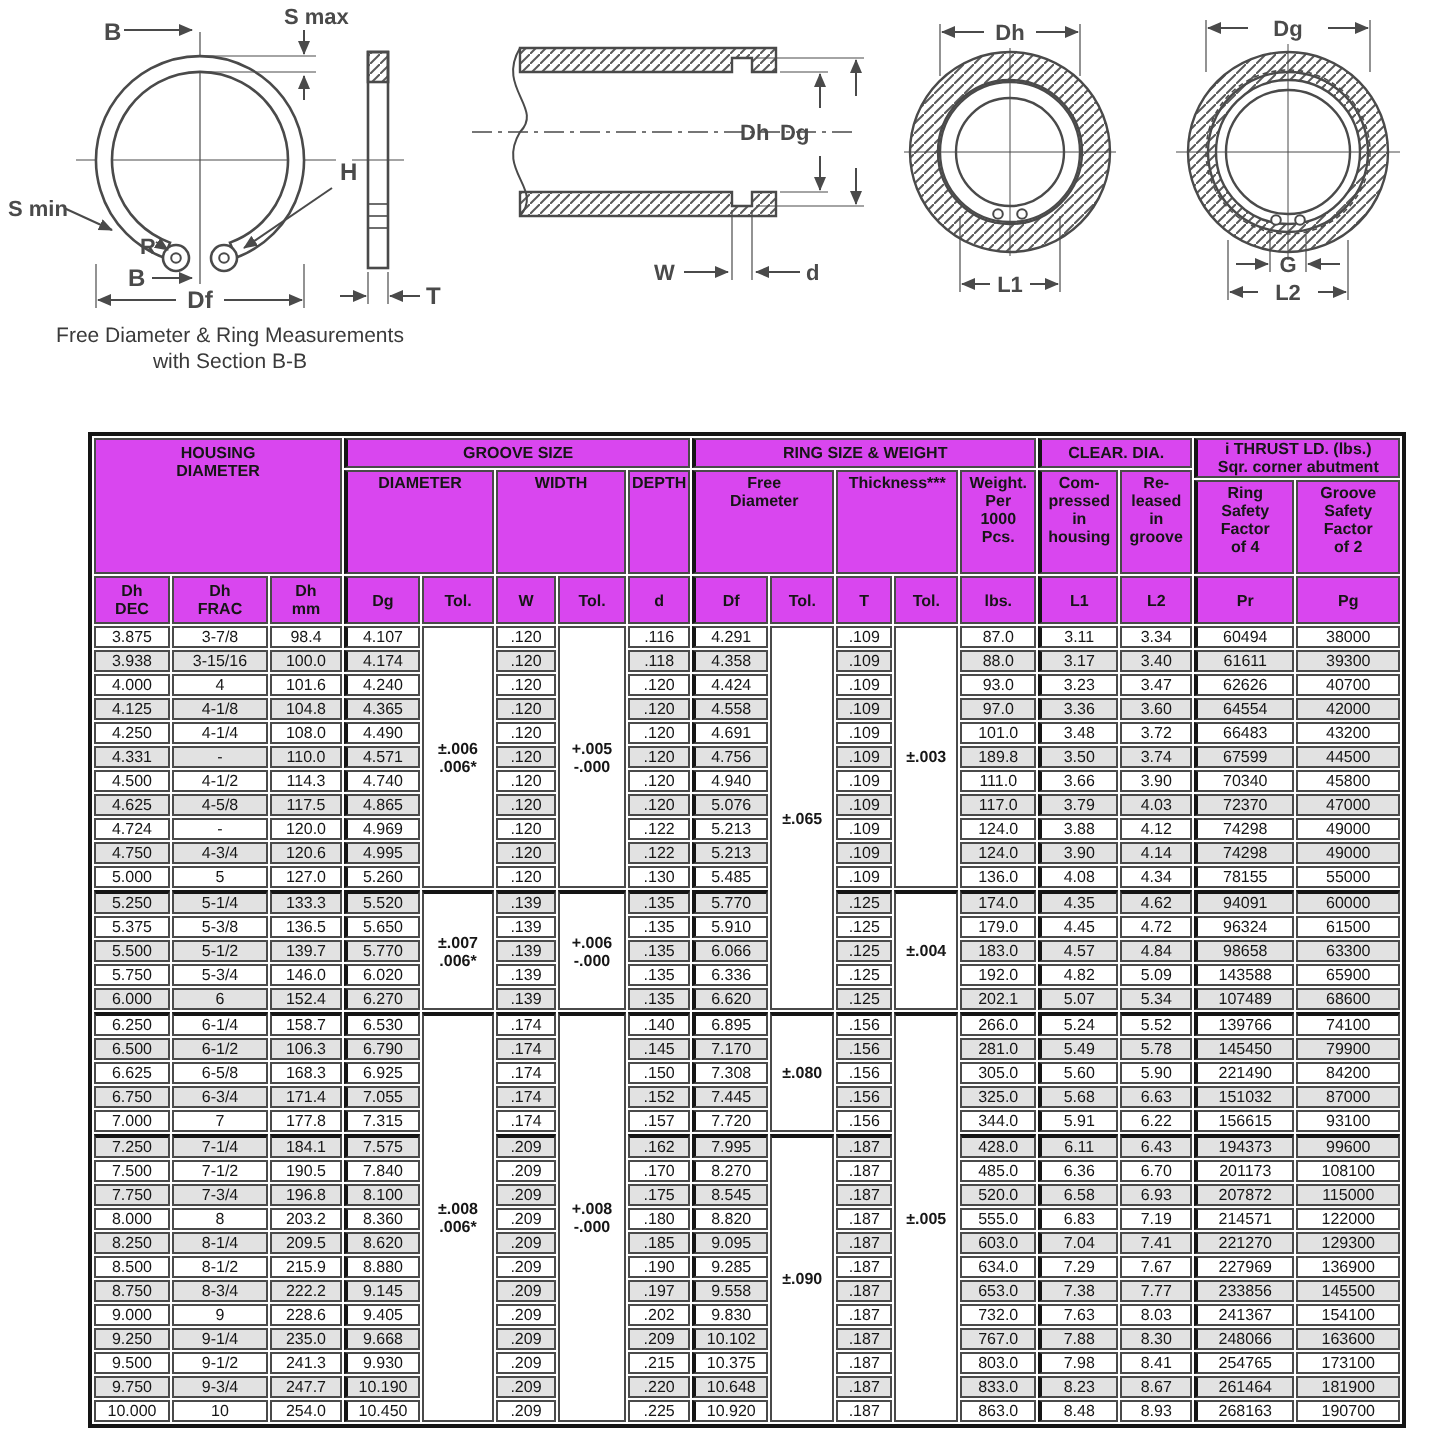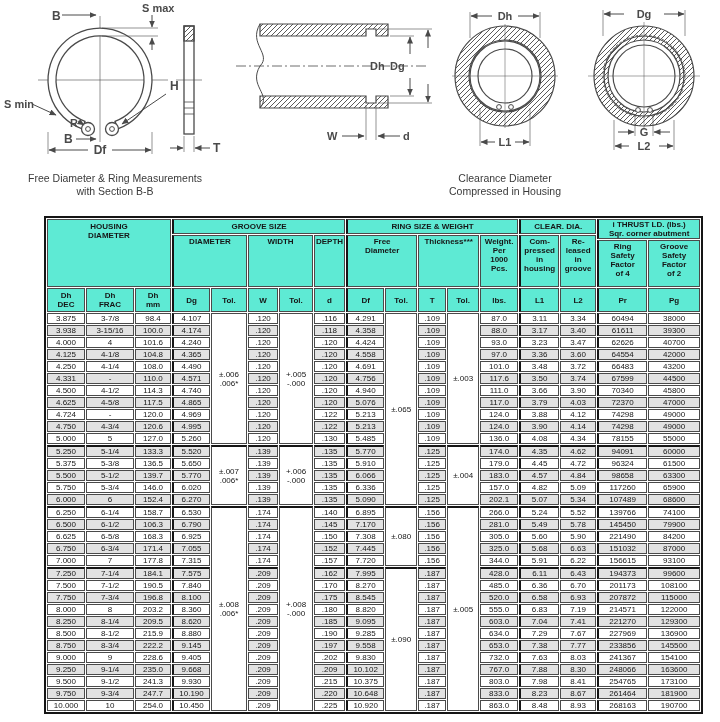--- a/index.html
+++ b/index.html
@@ -6,36 +6,36 @@
   .page {
     position:relative; width:720px; height:722px; background:#ffffff;
     font-family:"Liberation Sans", sans-serif; color:#1c1c1c; overflow:hidden;
   }
   
   .figs { display:flex; height:206px; padding-top:2px; }
   .fig { text-align:center; }
   .fig svg { display:block; margin:0 auto; }
   .caption {
     white-space:pre-line; font-size:10.5px; line-height:13px; color:#3a3a3a;
-    text-align:center; margin-top:12px;
+    text-align:center; margin-top:2px;
   }
   .fig1{width:230px}.fig2{width:212px}.fig3{width:126px}.fig4{width:152px}
   svg text { font-family:"Liberation Sans",sans-serif; font-weight:bold; fill:#4a4a4a; }
   
   .tblwrap { margin:8px 0 0 44px; border:2px solid #151515; display:inline-block; background:#fff; }
   table.tbl { border-collapse:separate; border-spacing:1px; table-layout:fixed; }
   .tbl th, .tbl td {
     border:1px solid #4a4a4a; font-size:8px; line-height:9px; padding:0 1px;
     text-align:center; vertical-align:middle; overflow:hidden; color:#161616;
   }
-  .tbl th { background:#5eead4; font-weight:bold; }
+  .tbl th { background:#d946ef; font-weight:bold; }
   .tbl td.val { background:#fff; }
   .tbl tbody tr:nth-child(even) td.val { background:#e2e2e2; }
   .tbl td.tol { background:#fff; }
-  .pre { white-space:pre-line; }
+  .pre { white-space:pre-line;font-weight:bold; }
   .sec { border-left:2px solid #151515 !important; }
   tr.grp td { border-top:2px solid #151515; }
   tr.r1 th { height:13px; }
   tr.r2 th { height:13px; }
   tr.r2 th.vt, tr.r3 th.vt { vertical-align:top; padding-top:1px; }
   tr.r3 th { height:44px; }
   tr.r4 th { height:22px; }
   th.housing { vertical-align:top; padding-top:2px; }
 </style>
 </head>
@@ -173,22 +173,20 @@
           <line x1="76" y1="14" x2="97" y2="14" stroke-width="1" marker-end="url(#ar3)"></line>
 
           <line x1="38" y1="106" x2="38" y2="144" stroke-width="0.6"></line>
           <line x1="88" y1="106" x2="88" y2="144" stroke-width="0.6"></line>
           <line x1="53" y1="140" x2="39" y2="140" stroke-width="1" marker-end="url(#ar3)"></line>
           <line x1="73" y1="140" x2="87" y2="140" stroke-width="1" marker-end="url(#ar3)"></line>
         </g>
         <text x="63" y="18" font-size="11" text-anchor="middle">Dh</text>
         <text x="63" y="144" font-size="11" text-anchor="middle">L1</text>
       </svg>
-      <div class="caption">Clearance Diameter
-Compressed in Housing</div>
     </div>
 
     <div class="fig fig4">
       <svg width="152" height="158" viewBox="0 0 152 158">
         <defs>
           <marker id="ar4" markerWidth="8" markerHeight="8" refX="6.5" refY="3" orient="auto">
               <path d="M0,0L7,3L0,6Z" fill="#4a4a4a"></path>
             </marker>
           <pattern id="h4" patternUnits="userSpaceOnUse" width="5" height="5">
               <path d="M0,5 L5,0" stroke="#5a5a5a" stroke-width="1"></path>
@@ -398,21 +396,21 @@
           </tr>
           <tr>
             <td class="val">4.331</td>
             <td class="val">-</td>
             <td class="val">110.0</td>
             <td class="val sec">4.571</td>
             <td class="val">.120</td>
             <td class="val">.120</td>
             <td class="val sec">4.756</td>
             <td class="val">.109</td>
-            <td class="val">117.6</td>
+            <td class="val">189.8</td>
             <td class="val sec">3.50</td>
             <td class="val">3.74</td>
             <td class="val sec">67599</td>
             <td class="val">44500</td>
           </tr>
           <tr>
             <td class="val">4.500</td>
             <td class="val">4-1/2</td>
             <td class="val">114.3</td>
             <td class="val sec">4.740</td>
@@ -538,34 +536,34 @@
           </tr>
           <tr>
             <td class="val">5.750</td>
             <td class="val">5-3/4</td>
             <td class="val">146.0</td>
             <td class="val sec">6.020</td>
             <td class="val">.139</td>
             <td class="val">.135</td>
             <td class="val sec">6.336</td>
             <td class="val">.125</td>
-            <td class="val">157.0</td>
+            <td class="val">192.0</td>
             <td class="val sec">4.82</td>
             <td class="val">5.09</td>
-            <td class="val sec">117260</td>
+            <td class="val sec">143588</td>
             <td class="val">65900</td>
           </tr>
           <tr>
             <td class="val">6.000</td>
             <td class="val">6</td>
             <td class="val">152.4</td>
             <td class="val sec">6.270</td>
             <td class="val">.139</td>
             <td class="val">.135</td>
-            <td class="val sec">5.090</td>
+            <td class="val sec">6.620</td>
             <td class="val">.125</td>
             <td class="val">202.1</td>
             <td class="val sec">5.07</td>
             <td class="val">5.34</td>
             <td class="val sec">107489</td>
             <td class="val">68600</td>
           </tr>
           <tr class="grp">
             <td class="val">6.250</td>
             <td class="val">6-1/4</td>

